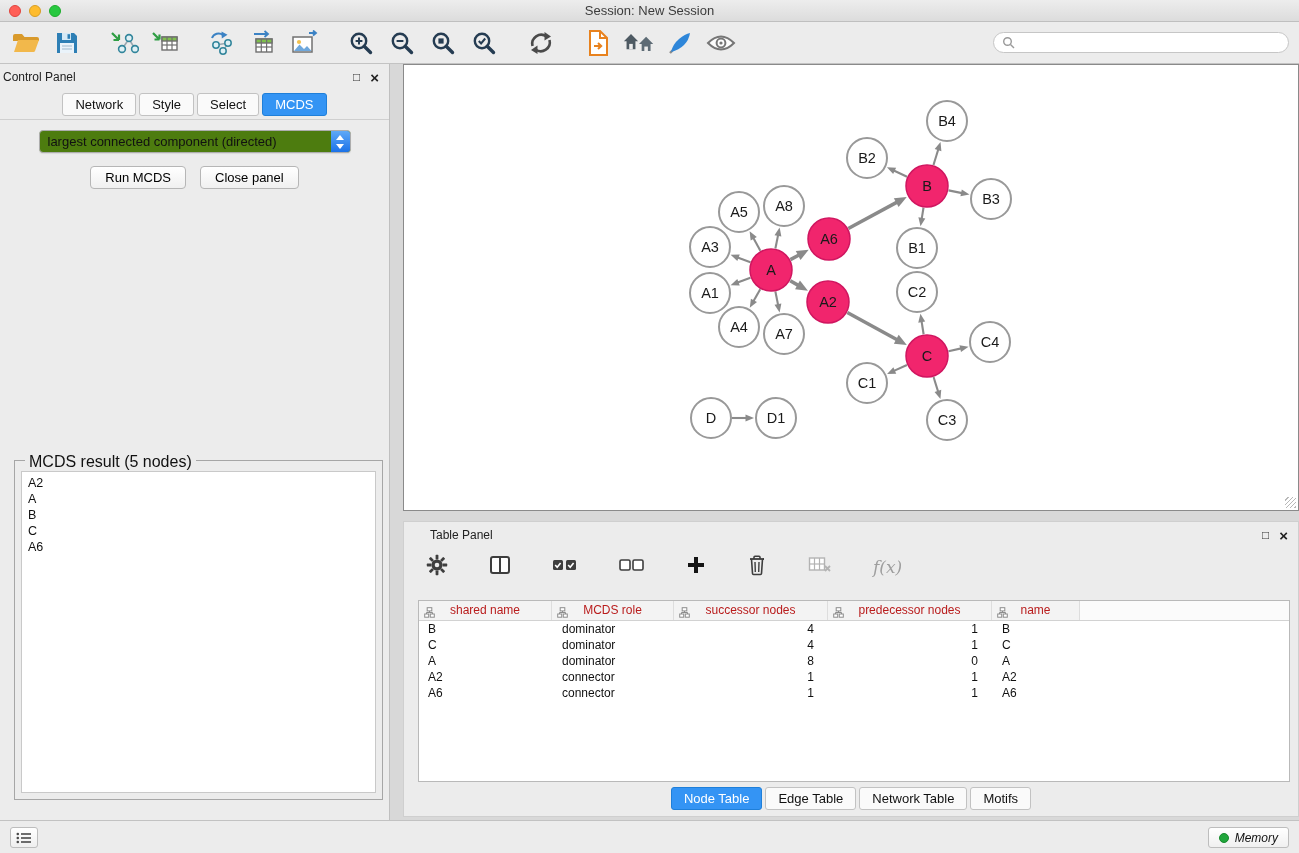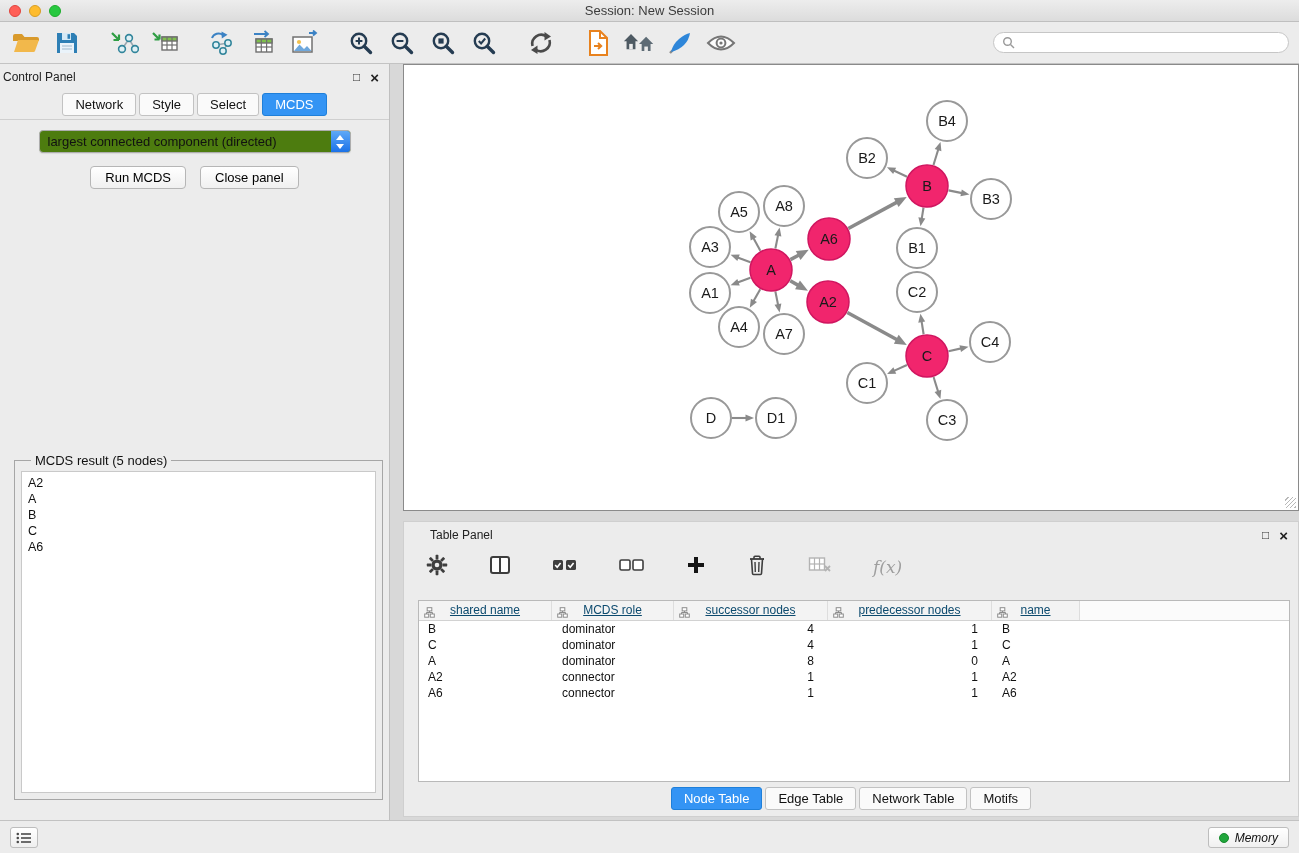--- a/index.html
+++ b/index.html
@@ -74,22 +74,22 @@
     content:""; position:absolute; left:5px; bottom:3.5px;
     border-left:4.5px solid transparent; border-right:4.5px solid transparent; border-top:5px solid #fff;
   }
   .btn-row { display:flex; justify-content:center; gap:14px; margin-top:13px; }
   .mac-btn {
     font-size:13px; padding:3px 14px; background:linear-gradient(#FFFFFF,#F0F0F0);
     border:1px solid #B6B6B6; border-radius:4px; color:#000; cursor:default;
   }
   .groupbox { position:absolute; left:14px; top:396px; width:369px; height:340px; border:1px solid #A6A6A6; }
   .groupbox-legend {
-    position:absolute; top:-8px; left:16px; background:#ECECEC; padding:0 4px;
-    font-size:13px; color:#111; white-space:nowrap;
+    position:absolute; top:-8px; left:10px; background:#ECECEC; padding:0 4px;
+    font-size:16px; color:#111; white-space:nowrap;
   }
   .result-list {
     position:absolute; left:6px; top:10px; right:6px; bottom:6px;
     background:#fff; border:1px solid #C9C9C9; padding:3px 0; overflow:hidden; font-size:12.5px;
   }
   .result-item { padding:0 6px; line-height:16px; }
 
   
   .network-window {
     position:absolute; left:403px; top:64px; width:896px; height:447px;
@@ -109,21 +109,21 @@
     position:absolute; left:403px; top:521px; width:896px; height:296px;
     background:#ECECEC; border:1px solid #CFCFCF;
   }
   .tp-toolbar { display:flex; align-items:center; gap:41px; padding-left:22px; height:38px; }
   .fx { font-family:"DejaVu Serif", serif; font-style:italic; color:#9E9E9E; font-size:17px; }
   .tp-table {
     position:absolute; left:14px; right:8px; top:78px; bottom:34px;
     background:#fff; border:1px solid #B9B9B9; overflow:hidden;
   }
   .t-head { display:flex; height:20px; background:#F3F3F3; border-bottom:1px solid #D2D2D2; }
-  .th { position:relative; border-right:1px solid #DDDDDD; font-size:12px; color:#0c4a6e; line-height:19px; text-align:center; overflow:hidden; white-space:nowrap;text-decoration:underline; }
+  .th { position:relative; border-right:1px solid #DDDDDD; font-size:12px; color:#b91c1c; line-height:19px; text-align:center; overflow:hidden; white-space:nowrap; }
   .th-filler { flex:1; border-right:none; background:#FBFBFB; }
   .tree-ic { position:absolute; left:5px; top:4px; }
   .tr { display:flex; height:16px; line-height:16px; }
   .td { font-size:12px; color:#111; overflow:hidden; white-space:nowrap; }
   .col0 { width:133px; } .col1 { width:122px; } .col2 { width:154px; } .col3 { width:164px; } .col4 { width:88px; }
   .td.col0 { padding-left:9px; } .td.col1 { padding-left:10px; } .td.col4 { padding-left:10px; }
   .td.num { text-align:right; padding-right:14px; }
   .tp-tabs { position:absolute; bottom:6px; left:0; right:0; display:flex; justify-content:center; gap:3px; }
 
   

